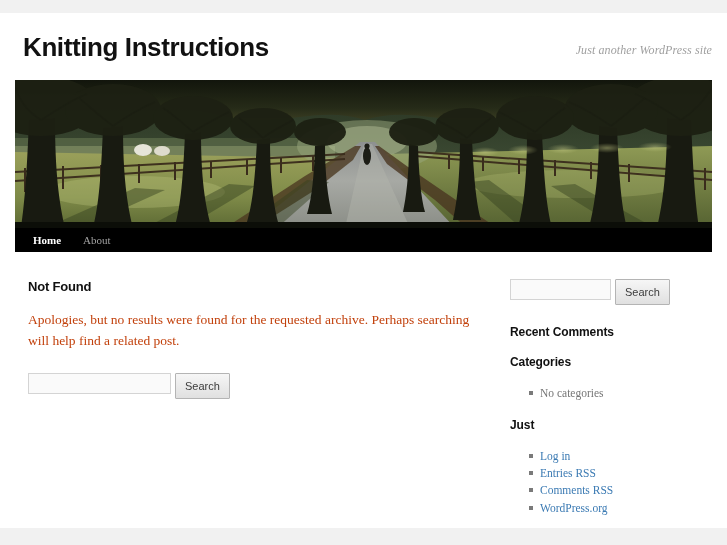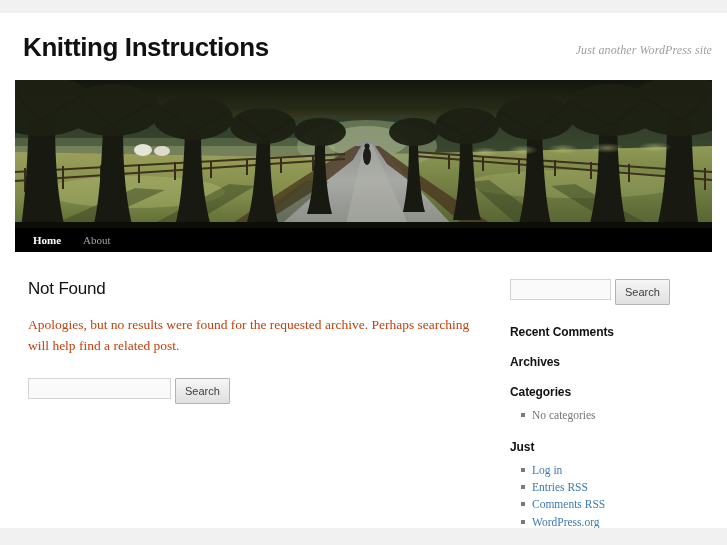--- a/index.html
+++ b/index.html
@@ -101,22 +101,22 @@
     width: 490px;
     padding-right: 10px;
   }
   #secondary {
     width: 197px;
     padding-left: 5px;
   }
 
   .page-title {
     margin: 0 0 16px 0;
-    font-size: 17px;
-    font-weight: normal;
+    font-size: 13px;
+    font-weight: bold;
     color: #111111;
     letter-spacing: -0.2px;
     padding-left: 13px;
   }
   .page-content p {
     margin: 0 0 22px 0;
     font-family: "Liberation Serif", serif;
     font-size: 13.5px;
     line-height: 1.55;
     color: #c2410c;
@@ -163,21 +163,21 @@
   .widget { margin-bottom: 0; }
   .widget + .widget { margin-top: 16px; }
   .widget-title {
     margin: 0 0 5px 0;
     font-size: 12px;
     font-weight: bold;
     color: #111111;
     letter-spacing: -0.1px;
   }
   .widget ul {
-    margin: 8px;
+    margin: 16px;
     padding: 0 0 0 14px;
     list-style: none;
   }
   .widget ul li {
     position: relative;
     font-family: "Liberation Serif", serif;
     font-size: 11.5px;
     line-height: 1.5;
     color: #757575;
   }
@@ -418,23 +418,20 @@
         <form class="searchform">
           <input type="text" class="s" placeholder="" style="">
           <button type="submit" class="submit">Search</button>
         </form>
       </div>
 
       <div class="widget">
         <h3 class="widget-title">Recent Comments</h3>
       </div>
 
-      <div class="widget">
-        <h3 class="widget-title">Archives</h3>
-      </div>
 
       <div class="widget">
         <h3 class="widget-title">Categories</h3>
         <ul>
           <li>
             <span>No categories</span>
           </li>
         </ul>
       </div>
 

